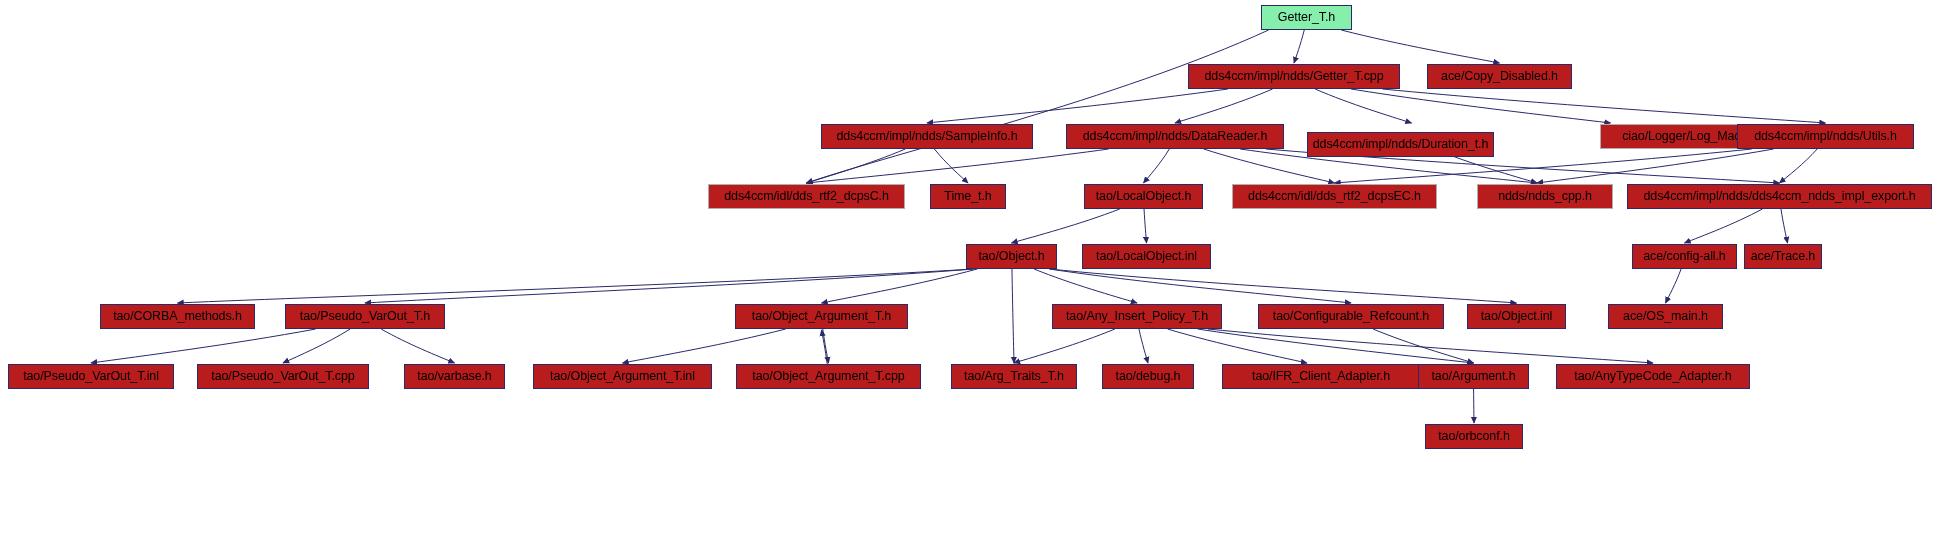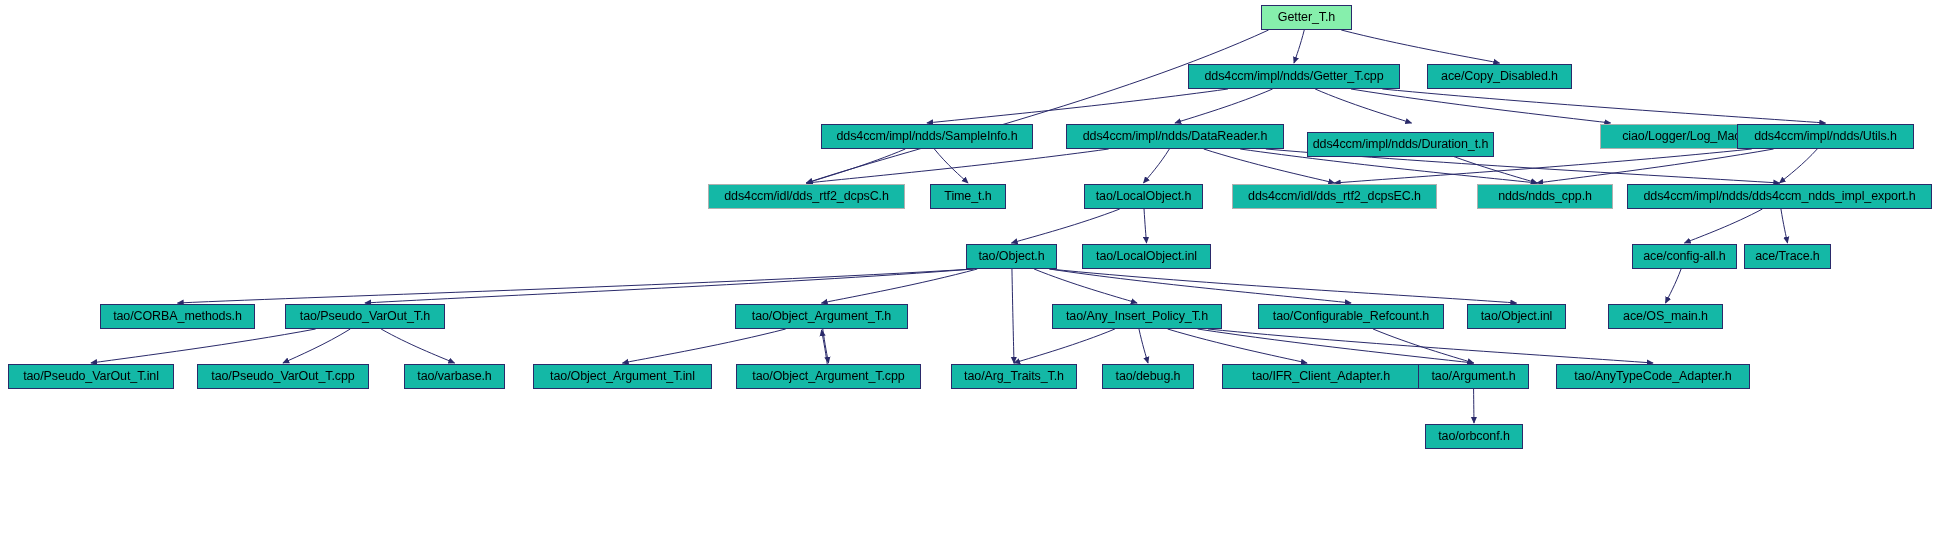--- a/index.html
+++ b/index.html
@@ -26,21 +26,21 @@
   #node-layer {
     position: absolute;
     left: 0; top: 0;
     width: 1943px;
     height: 560px;
   }
   .gnode {
     position: absolute;
     box-sizing: border-box;
     border: 1px solid #2a2a6a;
-    background: #14b8a6;
+    background: #b91c1c;
     color: #000000;
     font-size: 12.5px;
     line-height: 1;
     white-space: nowrap;
     display: flex;
     align-items: center;
     justify-content: center;
     height: 25px;
     letter-spacing: -0.1px;
   }
@@ -118,21 +118,21 @@
       <div class="gnode" style="left: 1737px; top: 124px; width: 177px;">dds4ccm/impl/ndds/Utils.h</div>
       <div class="gnode plain" style="left: 708px; top: 184px; width: 197px;">dds4ccm/idl/dds_rtf2_dcpsC.h</div>
       <div class="gnode" style="left: 930px; top: 184px; width: 76px;">Time_t.h</div>
       <div class="gnode" style="left: 1084px; top: 184px; width: 119px;">tao/LocalObject.h</div>
       <div class="gnode plain" style="left: 1232px; top: 184px; width: 205px;">dds4ccm/idl/dds_rtf2_dcpsEC.h</div>
       <div class="gnode plain" style="left: 1477px; top: 184px; width: 136px;">ndds/ndds_cpp.h</div>
       <div class="gnode" style="left: 1627px; top: 184px; width: 305px;">dds4ccm/impl/ndds/dds4ccm_ndds_impl_export.h</div>
       <div class="gnode" style="left: 966px; top: 244px; width: 91px;">tao/Object.h</div>
       <div class="gnode" style="left: 1082px; top: 244px; width: 129px;">tao/LocalObject.inl</div>
       <div class="gnode" style="left: 1632px; top: 244px; width: 105px;">ace/config-all.h</div>
-      <div class="gnode" style="left: 1744px; top: 244px; width: 87px;">ace/Trace.h</div>
+      <div class="gnode" style="left: 1744px; top: 244px; width: 78px;">ace/Trace.h</div>
       <div class="gnode" style="left: 100px; top: 304px; width: 155px;">tao/CORBA_methods.h</div>
       <div class="gnode" style="left: 285px; top: 304px; width: 160px;">tao/Pseudo_VarOut_T.h</div>
       <div class="gnode" style="left: 735px; top: 304px; width: 173px;">tao/Object_Argument_T.h</div>
       <div class="gnode" style="left: 1052px; top: 304px; width: 170px;">tao/Any_Insert_Policy_T.h</div>
       <div class="gnode" style="left: 1258px; top: 304px; width: 186px;">tao/Configurable_Refcount.h</div>
       <div class="gnode" style="left: 1467px; top: 304px; width: 99px;">tao/Object.inl</div>
       <div class="gnode" style="left: 1608px; top: 304px; width: 115px;">ace/OS_main.h</div>
       <div class="gnode" style="left: 8px; top: 364px; width: 166px;">tao/Pseudo_VarOut_T.inl</div>
       <div class="gnode" style="left: 197px; top: 364px; width: 172px;">tao/Pseudo_VarOut_T.cpp</div>
       <div class="gnode" style="left: 404px; top: 364px; width: 101px;">tao/varbase.h</div>

